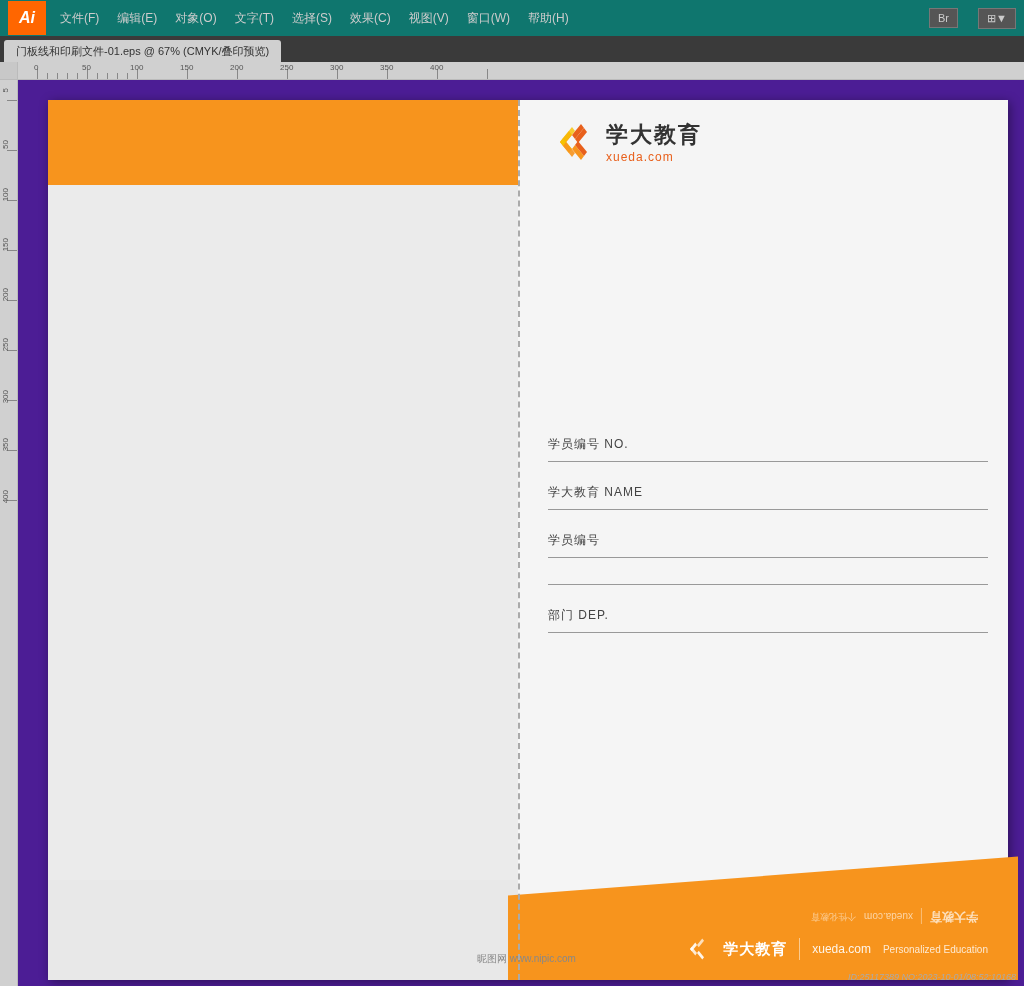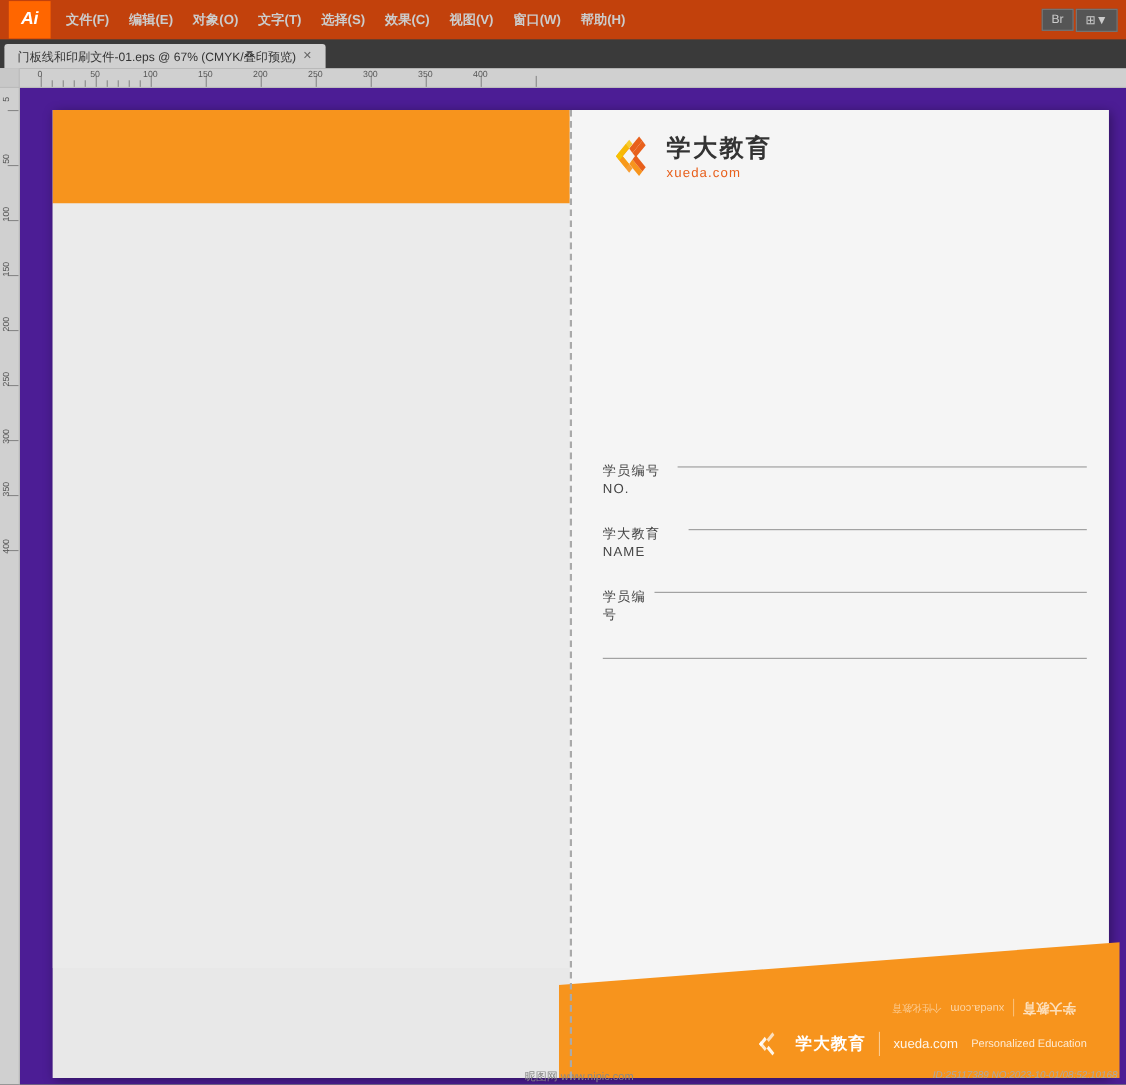--- a/index.html
+++ b/index.html
@@ -9,21 +9,21 @@
       background: #3a3a3a;
       font-family: 'Arial', sans-serif;
       overflow: hidden;
       position: relative;
     }
 
     
     .menu-bar {
       width: 100%;
       height: 36px;
-      background: #c2410c;
+      background: #0f766e;
       display: flex;
       align-items: center;
       padding: 0 8px;
       gap: 0;
     }
     .ai-logo {
       width: 38px;
       height: 34px;
       background: #ff6600;
       color: #fff;
@@ -33,33 +33,32 @@
       align-items: center;
       justify-content: center;
       margin-right: 6px;
       font-style: italic;
     }
     .menu-items {
       display: flex;
       align-items: center;
       gap: 2px;
       flex: 1;
-      font-weight: bold;
     }
     .menu-item {
       color: #ccc;
       font-size: 12px;
       padding: 4px 8px;
       cursor: pointer;
       white-space: nowrap;
     }
     .menu-right {
       display: flex;
       align-items: center;
-      gap: 2px;
+      gap: 20px;
     }
     .br-button {
       background: #555;
       color: #ccc;
       font-size: 11px;
       padding: 3px 8px;
       border: 1px solid #777;
     }
     .view-toggle {
       background: #555;
@@ -81,20 +80,21 @@
     .tab {
       background: #d0d0d0;
       color: #333;
       font-size: 11px;
       padding: 4px 12px;
       display: flex;
       align-items: center;
       gap: 6px;
       border-radius: 3px 3px 0 0;
       height: 22px;
+      flex-direction: column;
     }
     .tab-close {
       font-size: 10px;
       color: #666;
       cursor: pointer;
     }
 
     
     .canvas-area {
       position: absolute;
@@ -217,42 +217,43 @@
     
     .form-section {
       position: absolute;
       top: 320px;
       left: 30px;
       right: 20px;
     }
 
     .form-row {
       display: flex;
-      flex-direction: row;
+      flex-direction: column;
       margin-bottom: 22px;
+      margin-top: 16px;
     }
 
     .form-label {
       font-size: 12px;
       color: #444;
       margin-bottom: 4px;
       letter-spacing: 1px;
     }
 
     .form-line {
       width: 100%;
       height: 1px;
       background: #999;
       margin-top: 4px;
     }
 
     
     .watermark {
       position: absolute;
-      bottom: 0;
+      bottom: 20px;
       left: 0;
       right: 0;
       text-align: center;
       font-size: 10px;
       color: #888;
       padding-left: 11px;
     }
 
     
     .bottom-id {
@@ -462,20 +463,24 @@
           <span class="form-label">学大教育  NAME</span>
           <div class="form-line"></div>
         </div>
         <div class="form-row">
           <span class="form-label">学员编号</span>
           <div class="form-line"></div>
         </div>
         <div class="form-row">
           <div class="form-line"></div>
         </div>
+        <div class="form-row">
+          <span class="form-label">部门  DEP.</span>
+          <div class="form-line"></div>
+        </div>
       </div>
 
       <div style="position:absolute;bottom:0;left:-10px;right:-10px;height:130px;overflow:hidden;">
         <div style="position:absolute;bottom:0;left:0;right:0;height:130px;background:#f7941d;clip-path:polygon(0 35%, 100% 5%, 100% 100%, 0% 100%);">
           <div style="position:absolute;bottom:18px;right:30px;display:flex;align-items:center;gap:12px;">
 
             <svg width="28" height="26" viewBox="0 0 48 42">
               <polygon points="12,21 21,10 24,14 15,25" fill="rgba(255,255,255,0.9)"></polygon>
               <polygon points="24,14 33,3 36,7 27,18" fill="rgba(255,255,255,0.7)"></polygon>
               <polygon points="12,21 21,32 24,28 15,17" fill="rgba(255,255,255,0.8)"></polygon>

